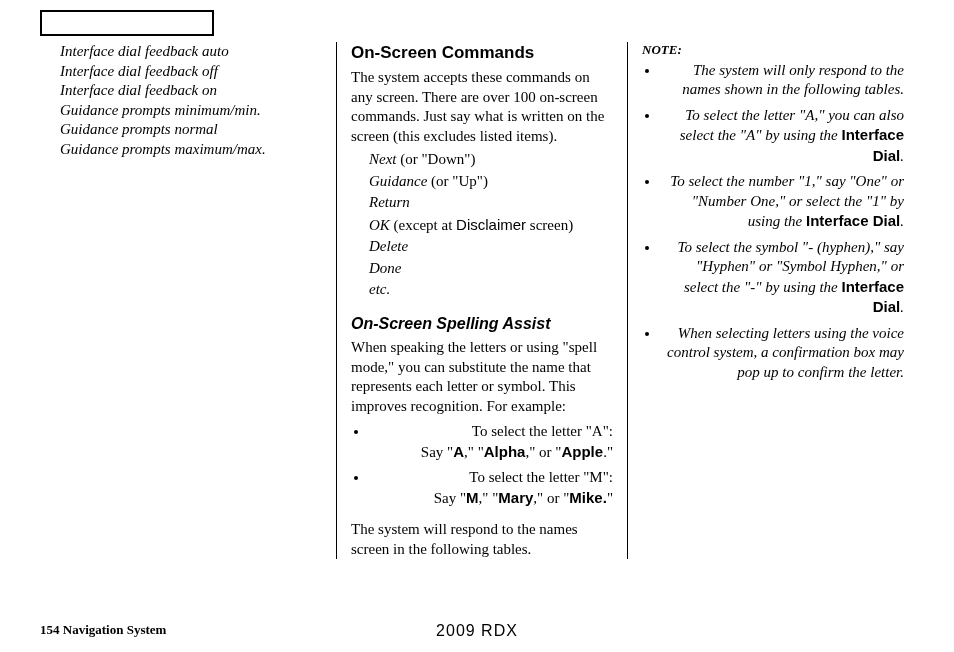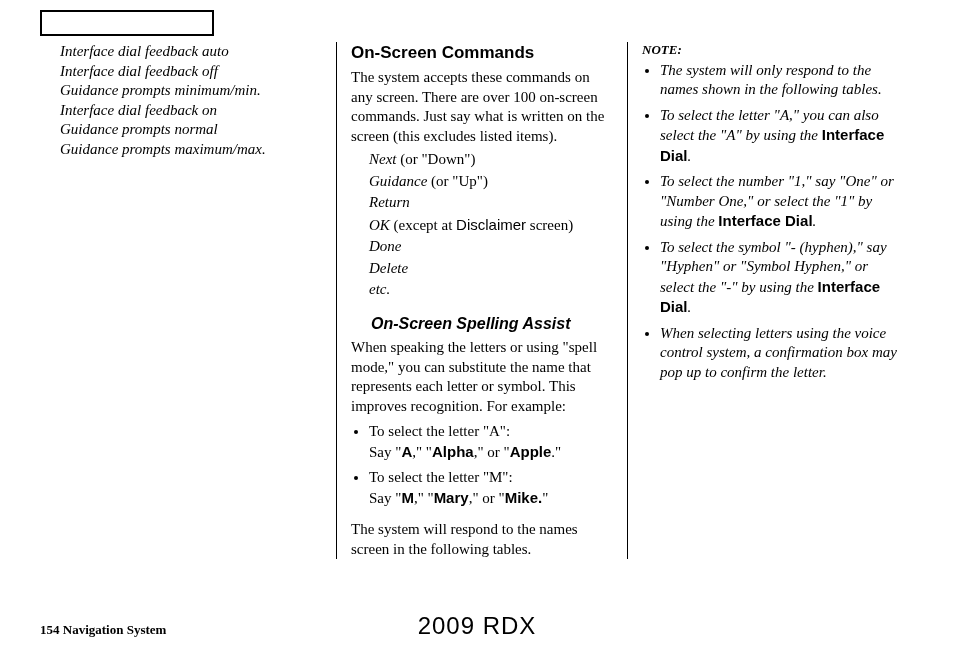--- a/index.html
+++ b/index.html
@@ -57,86 +57,85 @@
     font-size: 17px;
     margin-bottom: 4px;
   }
   .heading-sans-italic {
     font-family: Arial, Helvetica, sans-serif;
     font-weight: bold;
     font-style: italic;
     font-size: 16px;
     margin-top: 14px;
     margin-bottom: 4px;
-    margin-left: 20px;
   }
   .cmd-list {
     padding-left: 18px;
     margin-top: 4px;
     font-style: italic;
   }
   .cmd-list div { margin-bottom: 2px; }
   ul.bullets {
     list-style-type: disc;
     margin: 6px 0 0 0;
     padding-left: 18px;
   }
-  ul.bullets li { margin-bottom: 6px; }
+  ul.bullets li { margin-bottom: 6px; text-align: right; }
   .footer {
     position: absolute;
     left: 40px;
     bottom: 14px;
     font-size: 13px;
     text-align: center;
   }
   .footer .pn { font-weight: bold; }
   .footer-center {
     position: absolute;
     left: 0; right: 0;
     bottom: 12px;
     text-align: center;
     font-family: Arial, Helvetica, sans-serif;
-    font-size: 24px;
+    font-size: 16px;
     letter-spacing: 1px;
   }
   .note-label {
     font-style: italic;
     font-weight: bold;
     font-size: 13px;
   }
 </style>
 </head>
 <body>
 
 <div class="page">
   <div class="top-box"></div>
 
   <div class="columns">
 
     <div class="col col1">
       <div class="italic">
         <div>Interface dial feedback auto</div>
         <div>Interface dial feedback off</div>
+        <div>Interface dial feedback on</div>
         <div>Guidance prompts minimum/min.</div>
-        <div>Interface dial feedback on</div>
         <div>Guidance prompts normal</div>
         <div>Guidance prompts maximum/max.</div>
       </div>
     </div>
 
     <div class="col col2">
       <div class="heading-sans">On-Screen Commands</div>
       <div>The system accepts these commands on any screen. There are over 100 on-screen commands. Just say what is written on the screen (this excludes listed items).</div>
       <div class="cmd-list">
         <div><span class="italic">Next </span><span style="font-style:normal">(or "Down")</span></div>
         <div><span class="italic">Guidance </span><span style="font-style:normal">(or "Up")</span></div>
         <div>Return</div>
         <div><span class="italic">OK </span><span style="font-style:normal">(except at </span><span class="sans" style="font-style:normal">Disclaimer</span><span style="font-style:normal"> screen)</span></div>
+        <div>Delete</div>
         <div>Done</div>
-        <div>Delete</div>
         <div>etc.</div>
       </div>
 
       <div class="heading-sans-italic">On-Screen Spelling Assist</div>
       <div>When speaking the letters or using "spell mode," you can substitute the name that represents each letter or symbol. This improves recognition. For example:</div>
 
       <ul class="bullets">
         <li>
           <span>To select the letter "A":</span><br>
           <span>Say "</span><span class="sans-bold">A</span><span>," "</span><span class="sans-bold">Alpha</span><span>," or "</span><span class="sans-bold">Apple</span><span>."</span>

